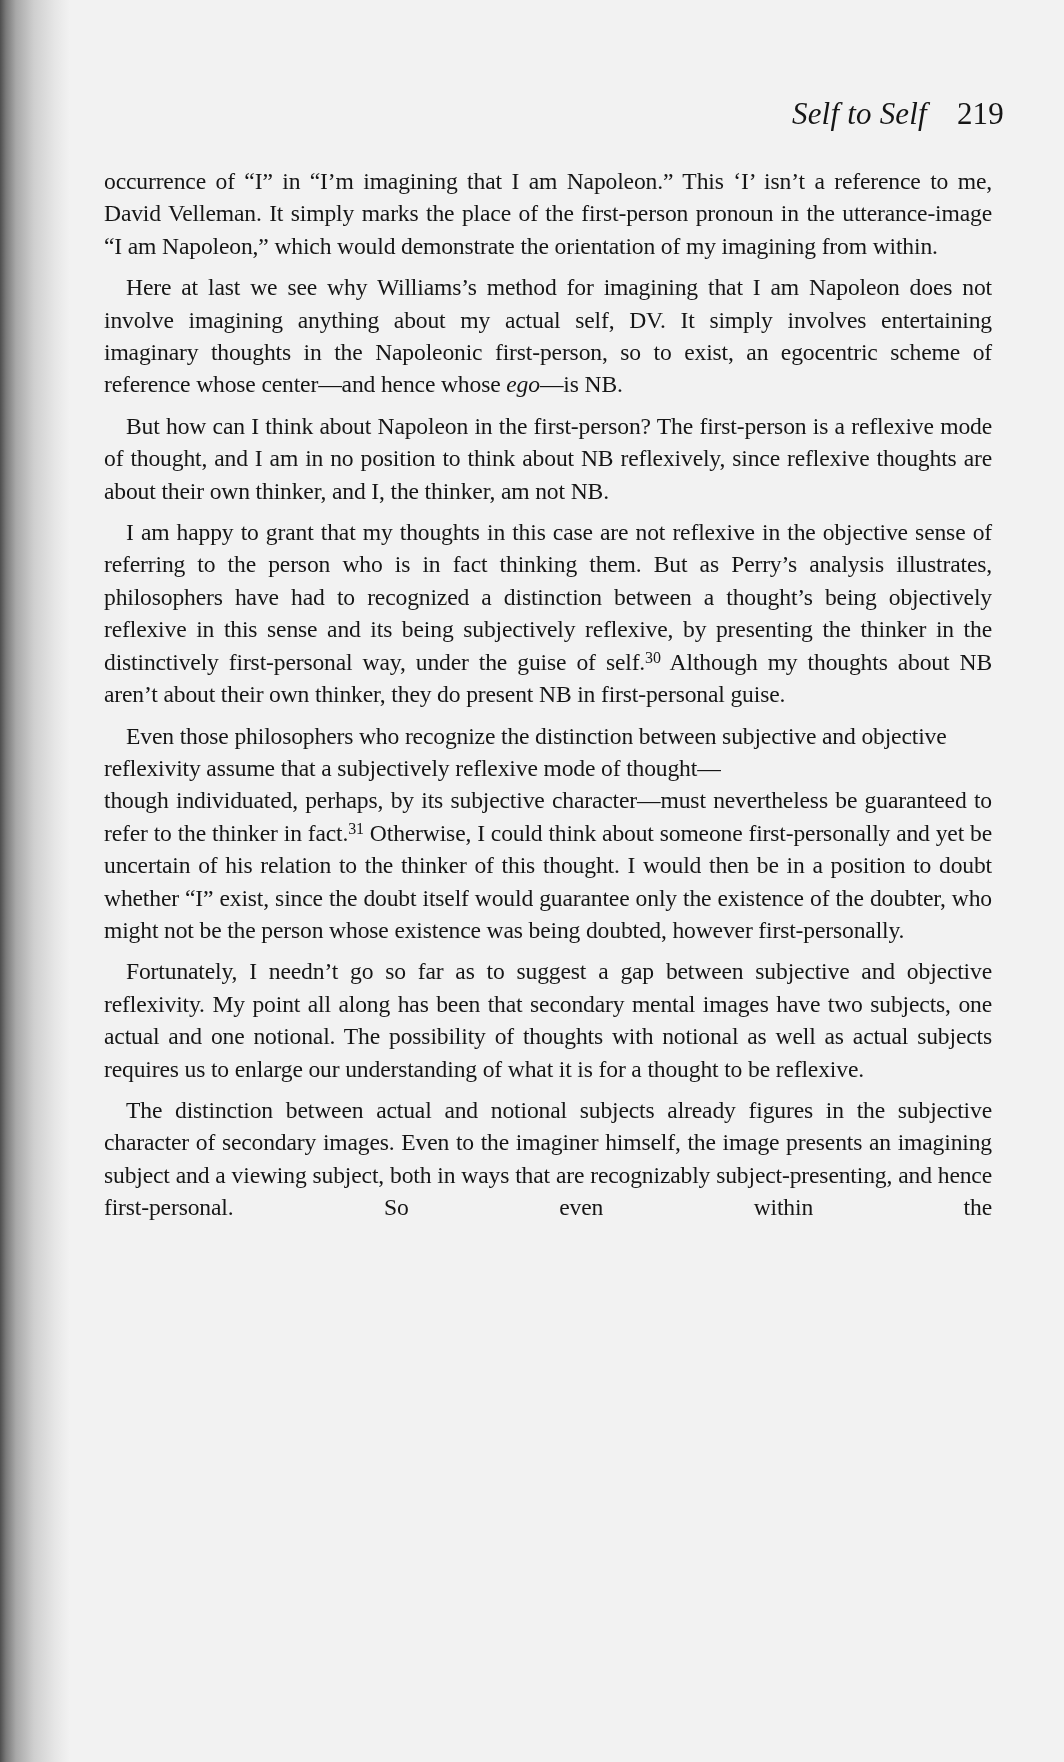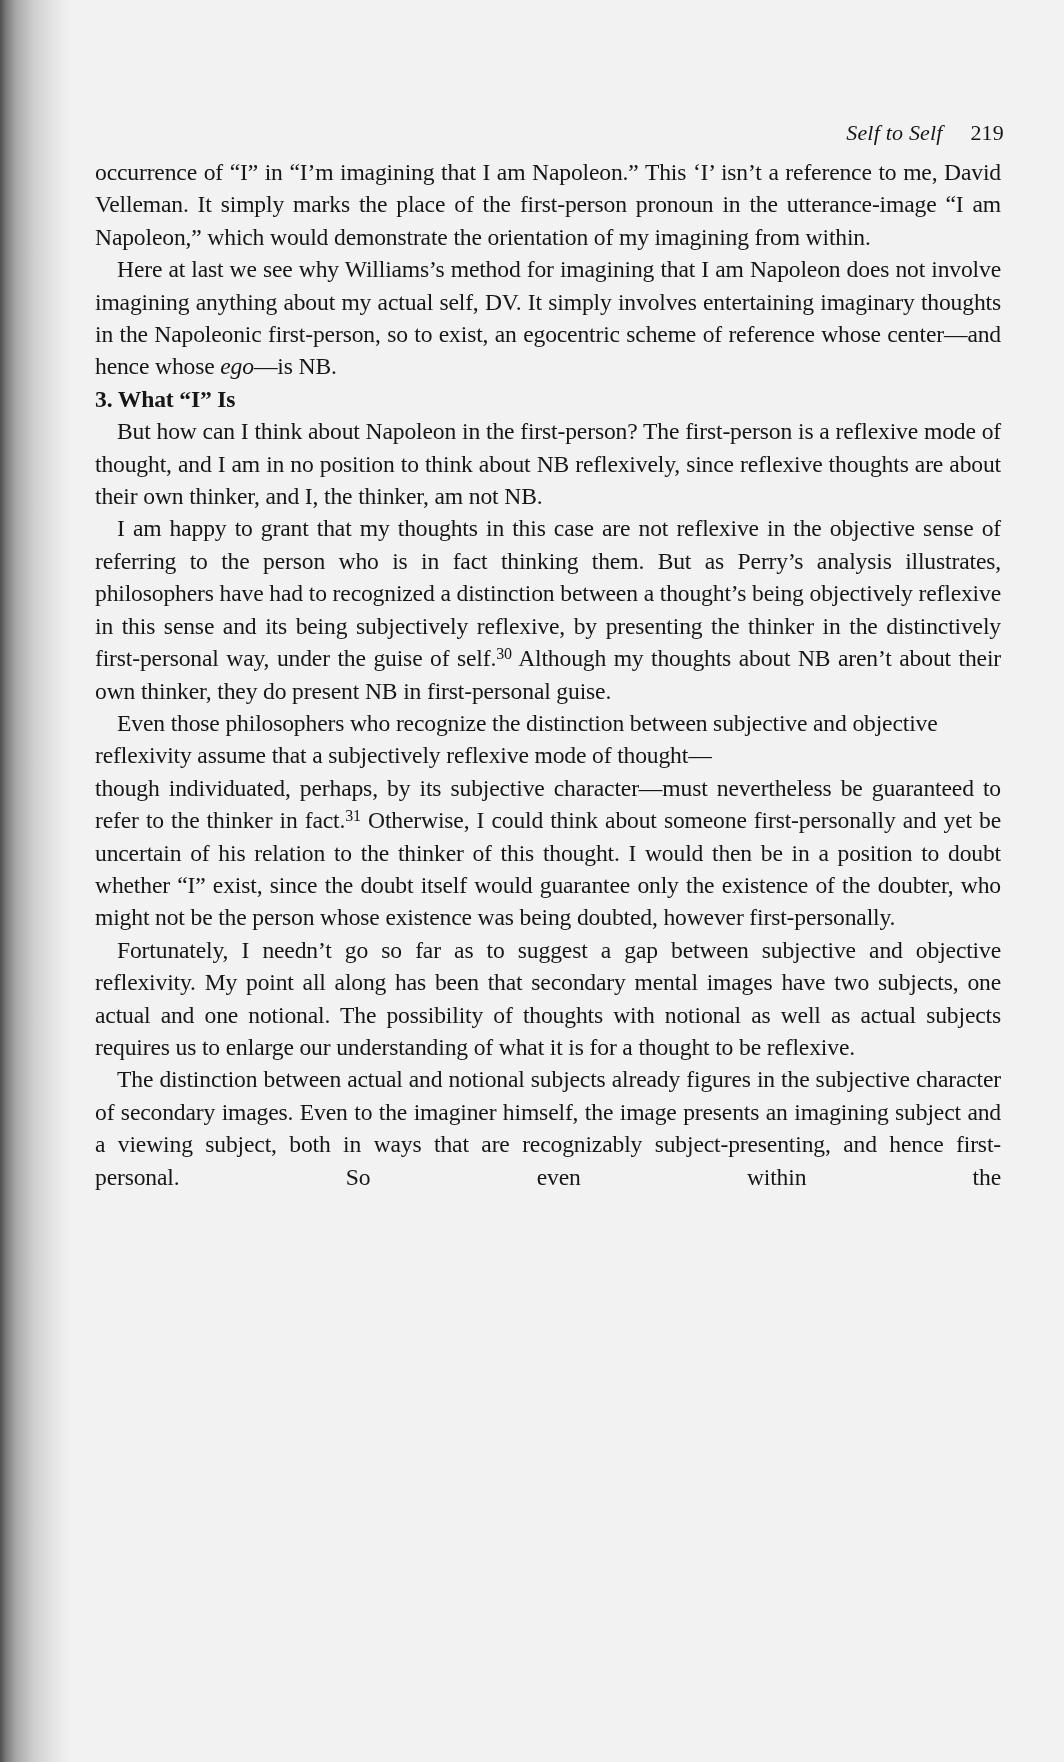--- a/index.html
+++ b/index.html
@@ -17,41 +17,41 @@
     }
     .binding-shadow {
       position: absolute;
       left: 0; top: 0;
       width: 70px;
       height: 1762px;
       background: linear-gradient(to right, #4e4e4e 0px, #7a7a7a 6px, #a8a8a8 16px, #cfcfcf 34px, #e6e6e6 55px, rgba(242,242,242,0) 70px);
     }
     .running-head {
       position: absolute;
-      top: 120px;
+      top: 96px;
       right: 60px;
-      font-size: 22px;
+      font-size: 31px;
       letter-spacing: 0.2px;
     }
     .running-head .title {
       font-style: italic;
       margin-right: 22px;
     }
     .text-block {
       position: absolute;
       left: 95px;
       top: 156px;
       width: 906px;
       font-size: 23.6px;
       line-height: 32.4px;
       text-align: justify;
       letter-spacing: -0.15px;
     }
     .text-block p {
-      margin: 0;
+      margin: 9px;
       text-indent: 0;
     }
     .text-block p.indent {
       text-indent: 22px;
     }
     .section-heading {
       font-weight: bold;
       margin: 18px 0 29px 0;
     }
     sup {
@@ -68,20 +68,19 @@
 
 <div class="running-head">
   <span class="title">Self to Self</span>
   <span class="page-num">219</span>
 </div>
 
 <div class="text-block">
   <p>occurrence of “I” in “I’m imagining that I am Napoleon.” This ‘I’ isn’t a reference to me, David Velleman. It simply marks the place of the first-person pronoun in the utterance-image “I am Napoleon,” which would demonstrate the orientation of my imagining from within.</p>
   <p class="indent"><span>Here at last we see why Williams’s method for imagining that I am Napoleon does not involve imagining anything about my actual self, DV. It simply involves entertaining imaginary thoughts in the Napoleonic first-person, so to exist, an egocentric scheme of reference whose center—and hence whose </span><em>ego</em><span>—is NB.</span></p>
 
-  <p class="section-heading">3. What “I” Is</p>
 
   <p class="indent">But how can I think about Napoleon in the first-person? The first-person is a reflexive mode of thought, and I am in no position to think about NB reflexively, since reflexive thoughts are about their own thinker, and I, the thinker, am not NB.</p>
   <p class="indent"><span>I am happy to grant that my thoughts in this case are not reflexive in the objective sense of referring to the person who is in fact thinking them. But as Perry’s analysis illustrates, philosophers have had to recognized a distinction between a thought’s being objectively reflexive in this sense and its being subjectively reflexive, by presenting the thinker in the distinctively first-personal way, under the guise of self.</span><sup>30</sup><span> Although my thoughts about NB aren’t about their own thinker, they do present NB in first-personal guise.</span></p>
   <p class="indent"><span style="display:block; text-align:left;">Even those philosophers who recognize the distinction between subjective and objective reflexivity assume that a subjectively reflexive mode of thought—</span><span>though individuated, perhaps, by its subjective character—must nevertheless be guaranteed to refer to the thinker in fact.</span><sup>31</sup><span> Otherwise, I could think about someone first-personally and yet be uncertain of his relation to the thinker of this thought. I would then be in a position to doubt whether “I” exist, since the doubt itself would guarantee only the existence of the doubter, who might not be the person whose existence was being doubted, however first-personally.</span></p>
   <p class="indent">Fortunately, I needn’t go so far as to suggest a gap between subjective and objective reflexivity. My point all along has been that secondary mental images have two subjects, one actual and one notional. The possibility of thoughts with notional as well as actual subjects requires us to enlarge our understanding of what it is for a thought to be reflexive.</p>
   <p class="indent" style="text-align-last: justify;">The distinction between actual and notional subjects already figures in the subjective character of secondary images. Even to the imaginer himself, the image presents an imagining subject and a viewing subject, both in ways that are recognizably subject-presenting, and hence first-personal. So even within the</p>
 </div>
 
 </body></html>

